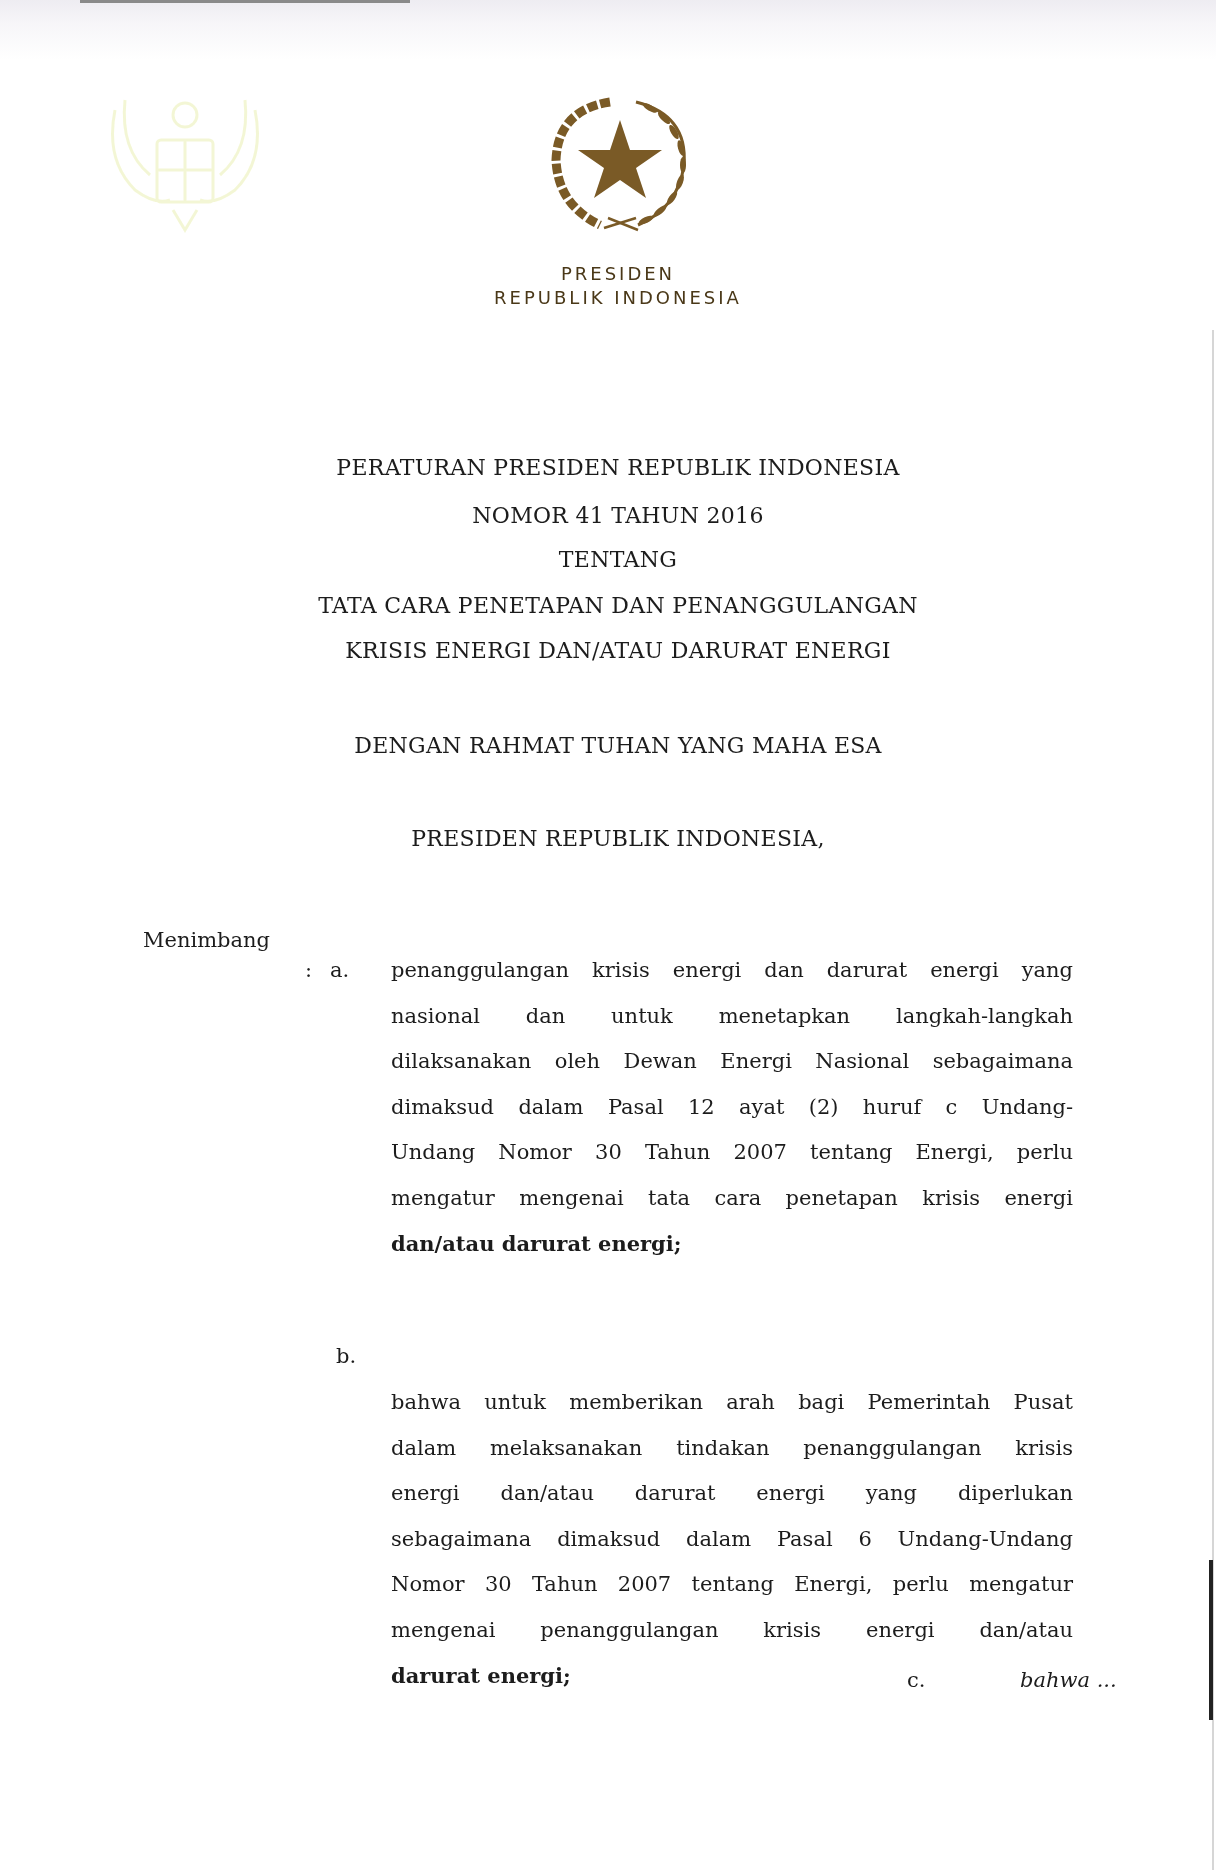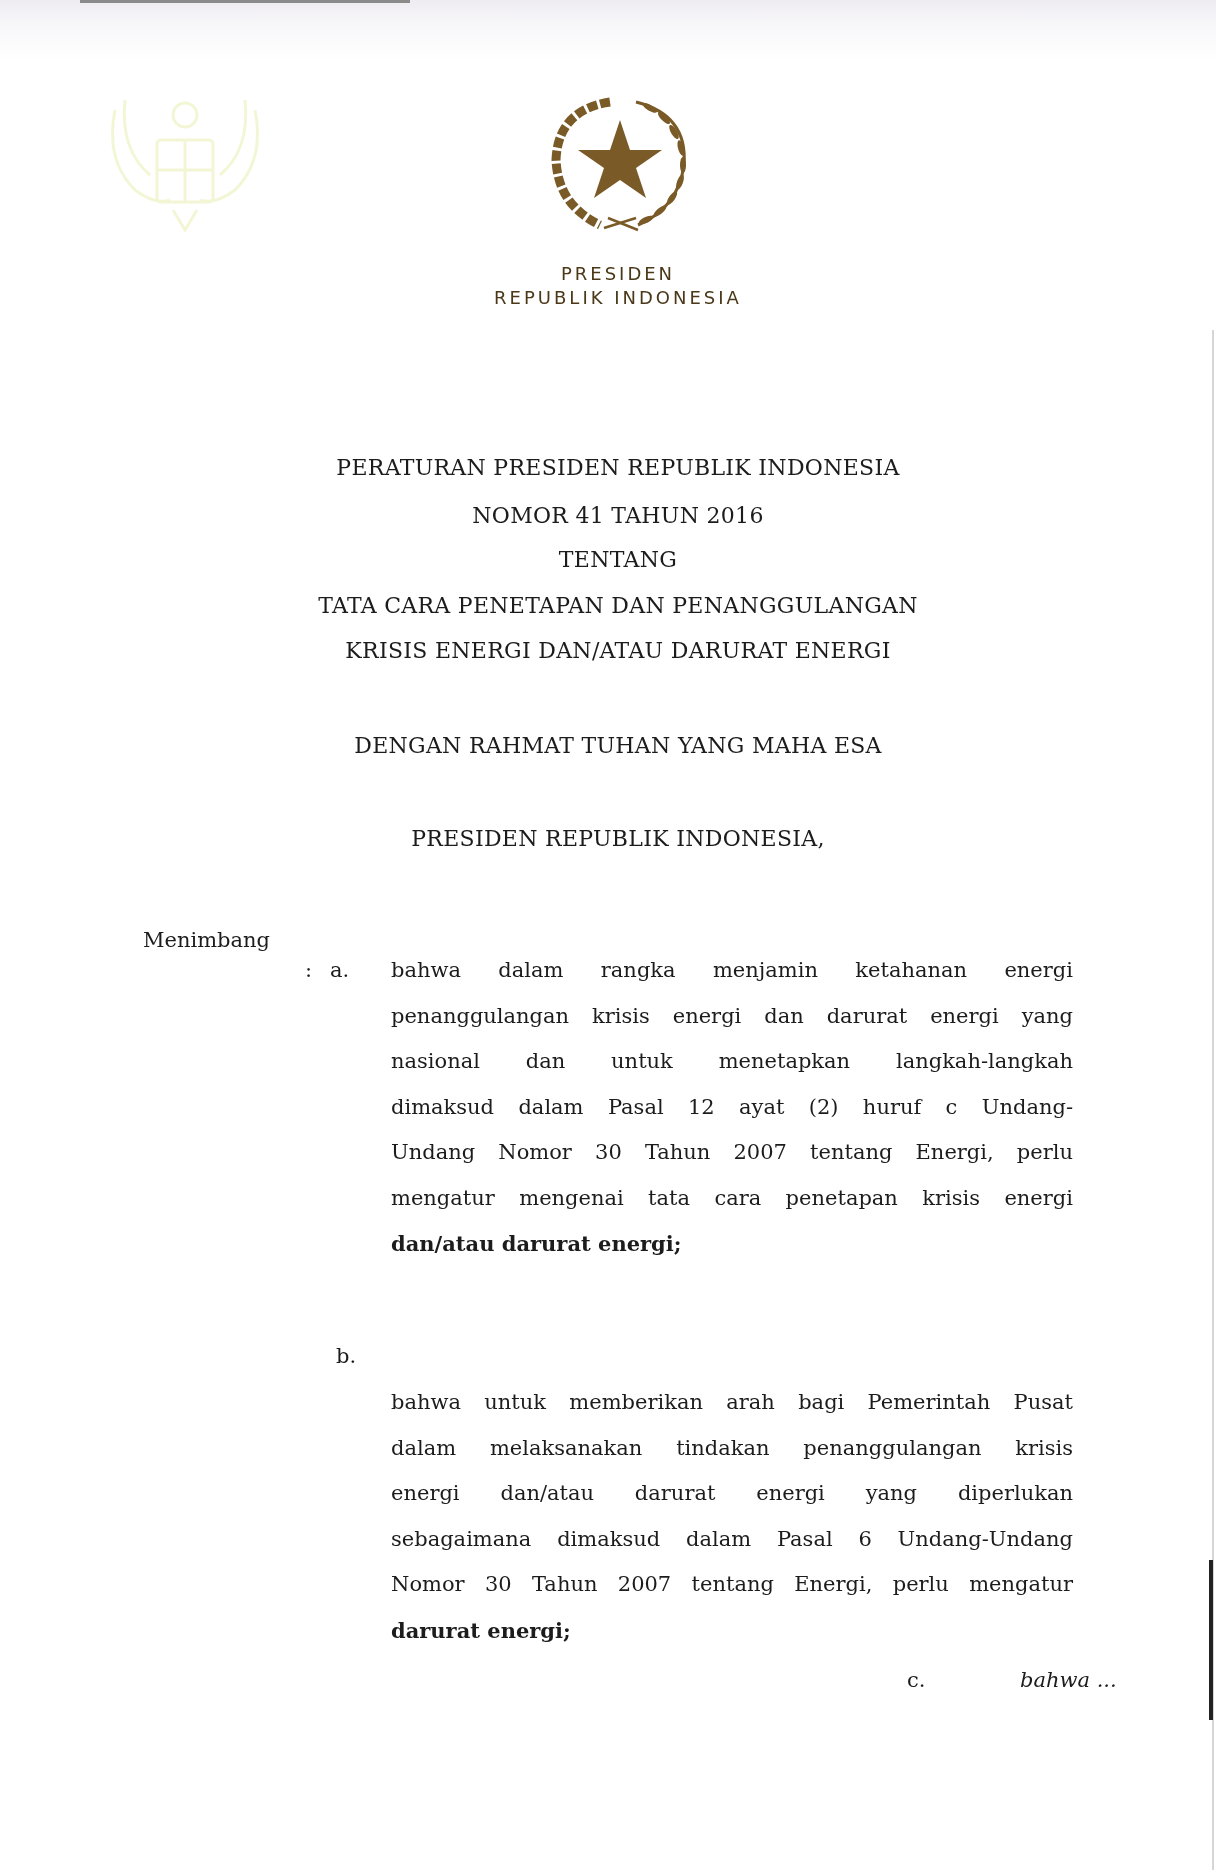--- a/index.html
+++ b/index.html
@@ -117,36 +117,37 @@
 <div class="title t4">TATA CARA PENETAPAN DAN PENANGGULANGAN</div>
 <div class="title t5">KRISIS ENERGI DAN/ATAU DARURAT ENERGI</div>
 <div class="title t6">DENGAN RAHMAT TUHAN YANG MAHA ESA</div>
 <div class="title t7">PRESIDEN REPUBLIK INDONESIA,</div>
 
 <div class="label-menimbang">Menimbang</div>
 <div class="colon">:</div>
 
 <div class="item-letter la">a.</div>
 <div class="para pa">
-  <span class="line">bahwa dalam rangka menjamin ketahanan energi</span>
   <span class="line">penanggulangan krisis energi dan darurat energi yang</span>
   <span class="line">nasional dan untuk menetapkan langkah-langkah</span>
+  <span class="line">dilaksanakan oleh Dewan Energi Nasional sebagaimana</span>
   <span class="line">dimaksud dalam Pasal 12 ayat (2) huruf c Undang-</span>
   <span class="line">Undang Nomor 30 Tahun 2007 tentang Energi, perlu</span>
   <span class="line">mengatur mengenai tata cara penetapan krisis energi</span>
   <span class="line last">dan/atau darurat energi;</span>
 </div>
 
 <div class="item-letter lb">b.</div>
 <div class="para pb">
   <span class="line">bahwa untuk memberikan arah bagi Pemerintah Pusat</span>
   <span class="line">dalam melaksanakan tindakan penanggulangan krisis</span>
   <span class="line">energi dan/atau darurat energi yang diperlukan</span>
   <span class="line">sebagaimana dimaksud dalam Pasal 6 Undang-Undang</span>
   <span class="line">Nomor 30 Tahun 2007 tentang Energi, perlu mengatur</span>
+  <span class="line">mengenai penanggulangan krisis energi dan/atau</span>
   <span class="line last">darurat energi;</span>
 </div>
 
 <div class="cont cont-letter">c.</div>
 <div class="cont cont-text">bahwa ...</div>
 
 <div class="edge-line"></div>
 <div class="edge-dark"></div>
 
 </body></html>

